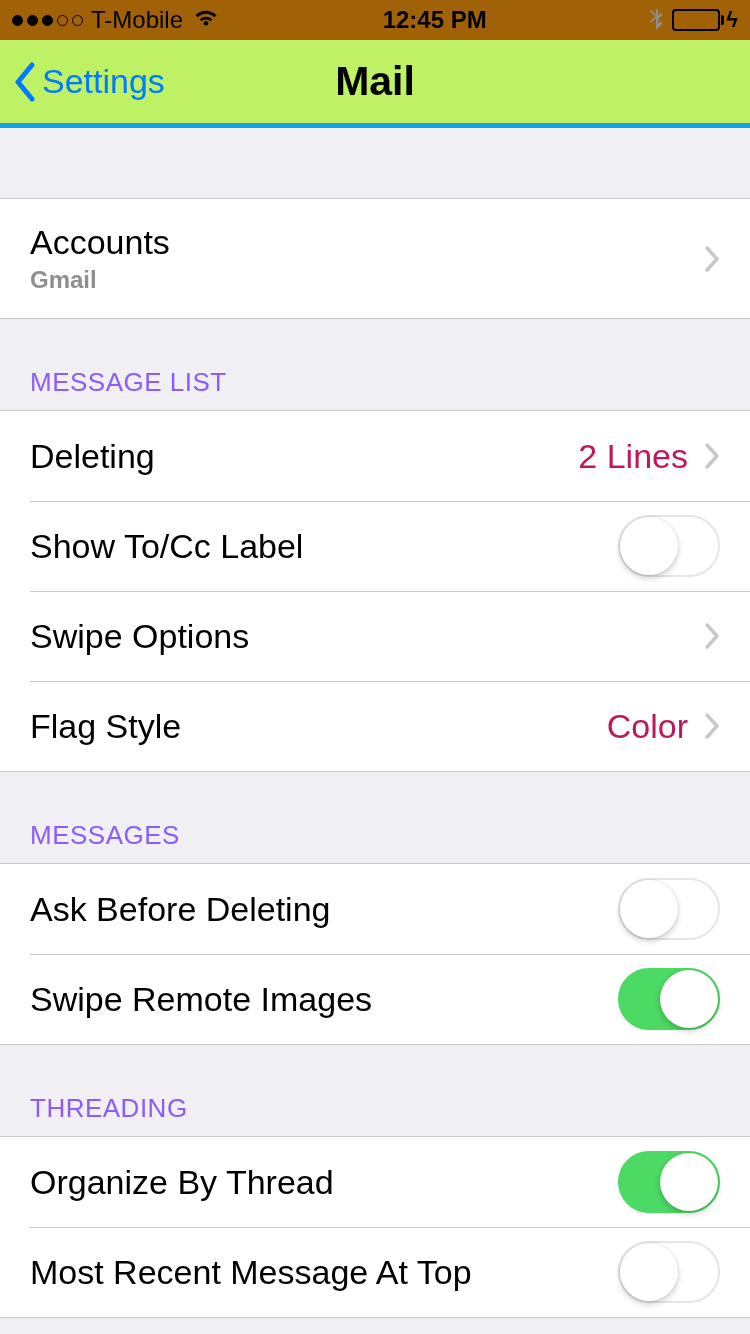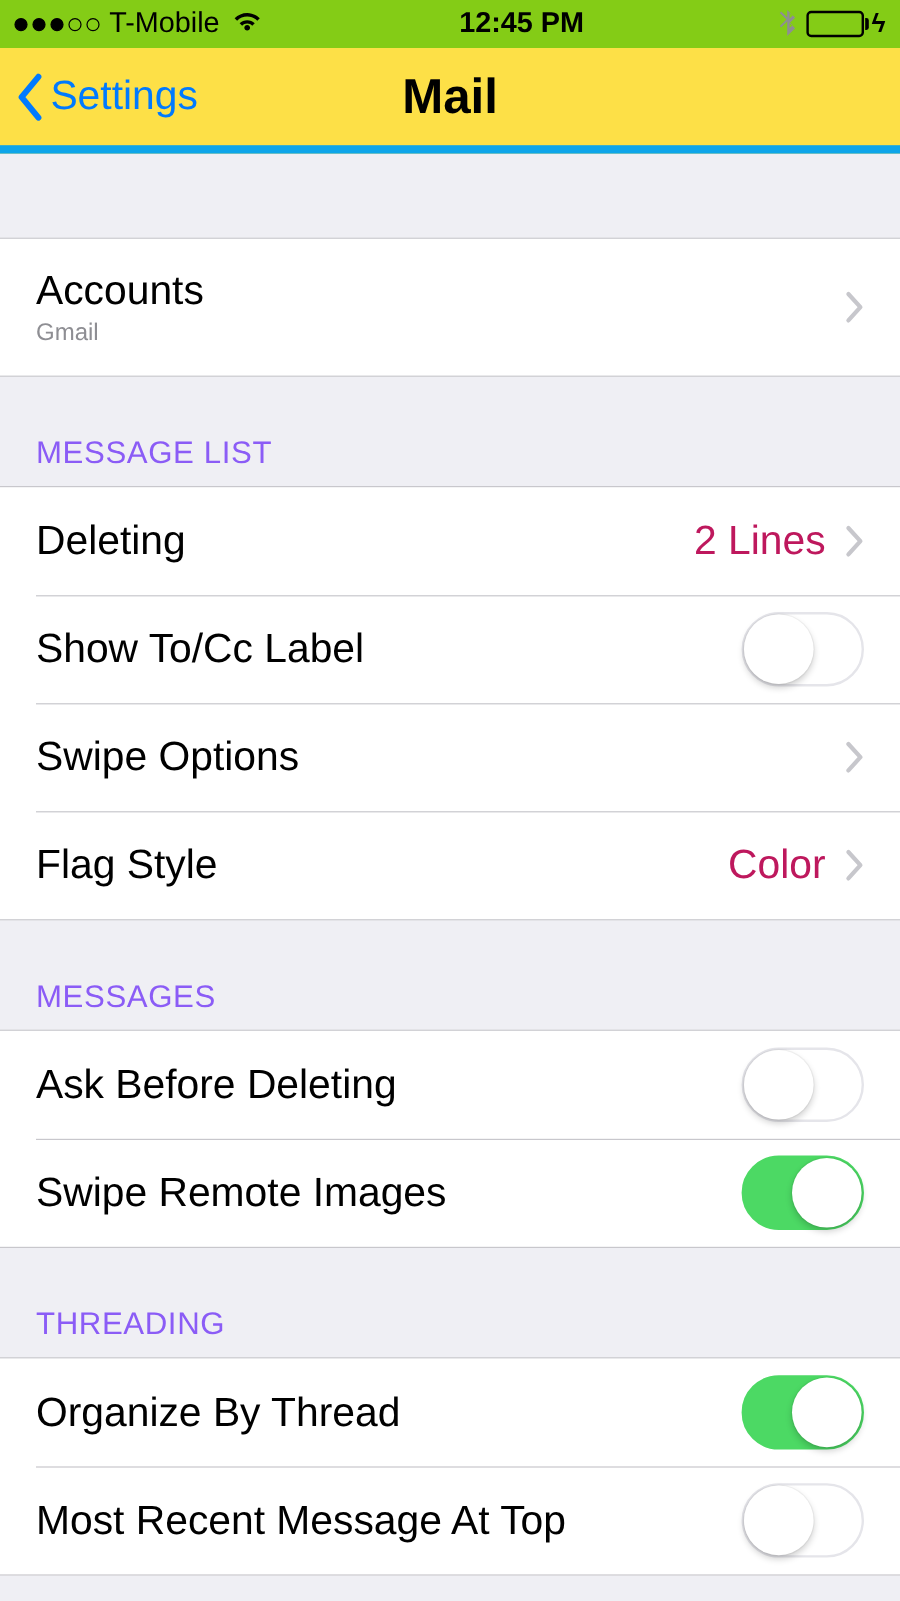--- a/index.html
+++ b/index.html
@@ -17,21 +17,21 @@
     }
     
     .status-bar {
       height: 40px;
       display: flex;
       align-items: center;
       justify-content: space-between;
       padding: 0 12px;
       font-size: 24px;
       font-weight: 600;
-      background: #84cc16;
+      background: #a16207;
     }
     .status-left, .status-right {
       display: flex;
       align-items: center;
       gap: 8px;
     }
     .signal-dots {
       display: flex;
       gap: 4px;
       align-items: center;
@@ -65,22 +65,22 @@
       height: 10px;
       background: #000;
       border-radius: 0 2px 2px 0;
       margin-left: 1px;
     }
     .bolt { font-size: 22px; margin-left: 2px; }
 
     
     .nav-bar {
       height: 88px;
-      background: #fde047;
-      border-bottom: 7px solid #0ea5e9;
+      background: #bef264;
+      border-bottom: 5px solid #0ea5e9;
       display: flex;
       align-items: center;
       position: relative;
       padding: 0 12px;
     }
     .nav-back {
       display: flex;
       align-items: center;
       color: #007aff;
       font-size: 34px;
@@ -123,23 +123,24 @@
       right: 0;
       height: 1px;
       background: #c8c7cc;
     }
     .row-label {
       font-size: 34px;
       color: #000;
       flex: 1;
     }
     .row-sublabel {
-      font-size: 20px;
+      font-size: 24px;
       color: #8e8e93;
       margin-top: 4px;
+      font-weight: bold;
     }
     .row-stack {
       display: flex;
       flex-direction: column;
       flex: 1;
       padding: 24px 0;
     }
     .row-value {
       font-size: 34px;
       color: #be185d;

